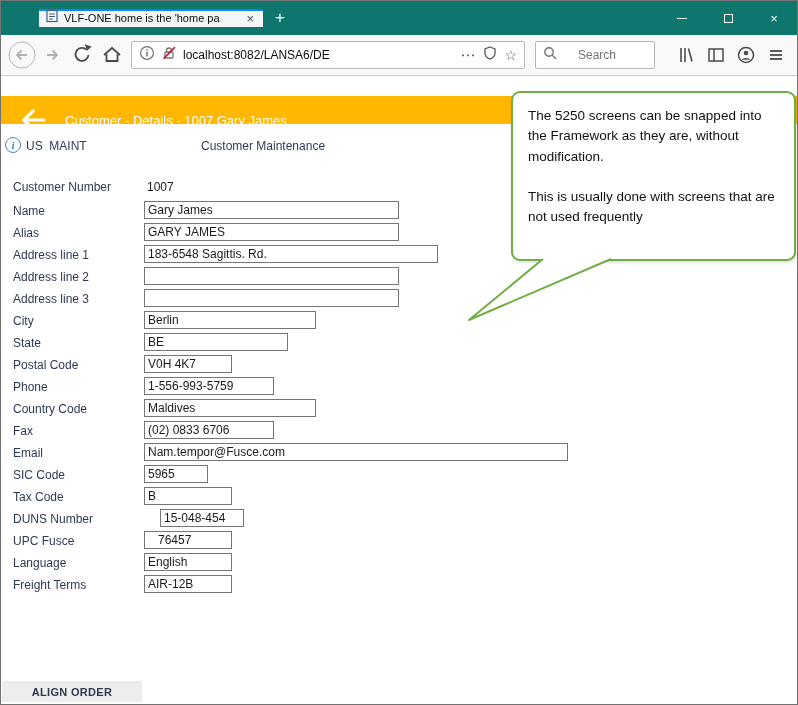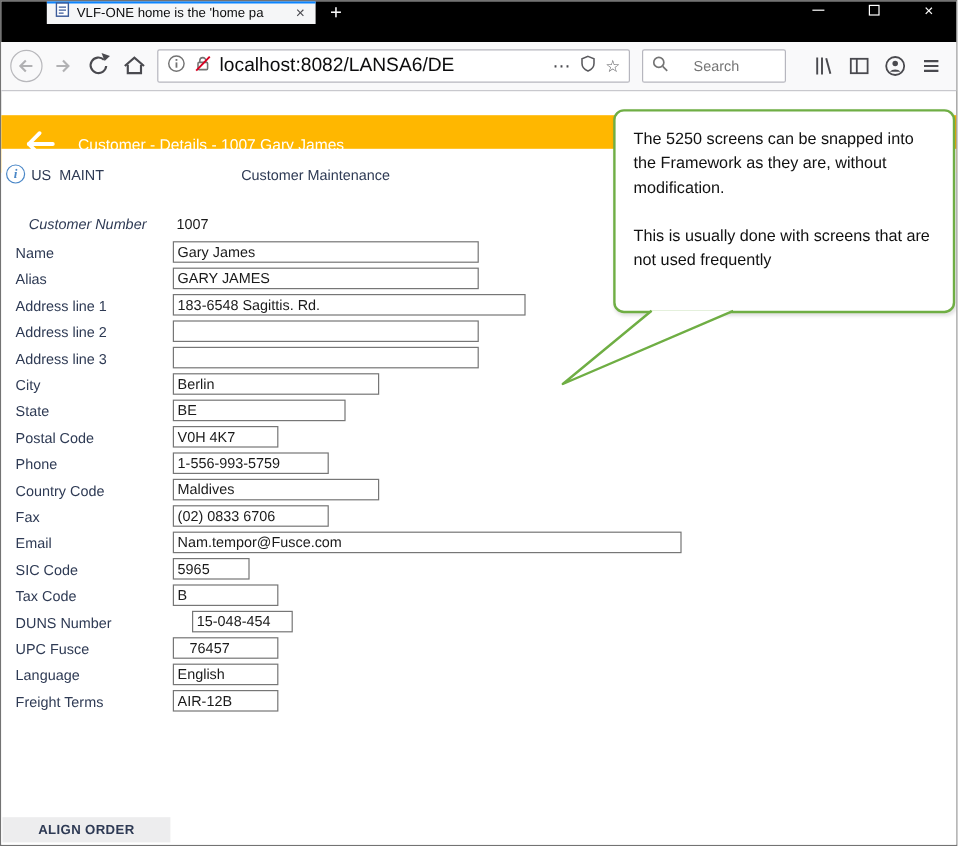--- a/index.html
+++ b/index.html
@@ -1,54 +1,54 @@
 <!DOCTYPE html>
 <html style="--gold: #ffb700; --green: #6fae44;"><head>
 <meta charset="utf-8">
 <style>
   * { margin:0; padding:0; box-sizing:border-box; }
   body { font-family:"Liberation Sans", sans-serif; background:#fff; }
   .window { position:relative; width:798px; height:705px; border:1px solid #737373; background:#fff; overflow:hidden; }
 
   
-  .titlebar { position:absolute; top:0; left:0; right:0; height:34px; background:#000000; display:flex; align-items:flex-start; }
+  .titlebar { position:absolute; top:0; left:0; right:0; height:34px; background:#0f766e; display:flex; align-items:center; }
   .tab { margin-left:38px; margin-top:0; width:224px; background:#f5f6f7; display:flex; align-items:center; padding:0 7px; gap:6px; box-shadow: inset 0 2px 0 #0a84ff; }
   .tab-title { flex:1; font-size:11px; color:#0c0c0d; white-space:nowrap; overflow:hidden; }
   .tab-close { font-size:13px; color:#4a4a4f; padding:0 2px; cursor:default; }
   .newtab { width:34px; display:flex; align-items:center; justify-content:center; color:#f9f9fa; font-size:17px; }
   .win-controls { margin-left:auto; display:flex; }
   .wc { width:46px; display:flex; align-items:center; justify-content:center; color:#fff; font-size:13px; }
   .wc-min-glyph { display:block; width:10px; height:1px; background:#fff; }
   .wc-max-glyph { display:block; width:9px; height:9px; border:1px solid #fff; }
 
   
   .navbar { position:absolute; top:34px; left:0; right:0; height:41px; background:#f9f9fa; border-bottom:1px solid #c8c8cd; display:flex; align-items:center; padding:0 6px; }
   .nav-btn { width:30px; height:30px; display:flex; align-items:center; justify-content:center; flex:none; }
   .urlbar { flex:1.3; height:28px; background:#fff; border:1px solid #b6b6be; border-radius:2px; display:flex; align-items:center; gap:6px; padding:0 7px; margin:0 4px; min-width:0; }
-  .url-text { flex:1; font-size:16px; color:#0c0c0d; white-space:nowrap; overflow:hidden; }
+  .url-text { flex:1; font-size:12px; color:#0c0c0d; white-space:nowrap; overflow:hidden; }
   .url-dots { font-size:15px; color:#4a4a4f; letter-spacing:1px; }
   .star { font-size:14px; color:#5a5a5e; }
   .searchbar { width:120px; height:28px; background:#fff; border:1px solid #b6b6be; border-radius:2px; display:flex; align-items:center; gap:21px; padding:0 7px; margin-left:6px; flex:none; }
   .searchbar input { border:none; outline:none; width:80px; font-size:12px; color:#333; font-family:inherit; background:transparent; }
   .searchbar input::placeholder { color:#757575; }
   .nav-right { display:flex; margin-left:16px; flex:none; }
 
   
   .app-header { position:absolute; top:75px; left:0; right:0; height:48px; background:var(--gold,#ffb700); display:flex; align-items:center; color:#fff;margin-top:20px; }
   .hdr-back { margin-left:16px; width:32px; height:28px; display:flex; align-items:center; }
   .hdr-title { margin-left:16px; font-size:13px; color:#fff; }
 
   
   .content { position:absolute; top:123px; left:0; right:0; bottom:0; background:#fff; }
   .screen-head { position:absolute; top:13px; left:0; right:0; height:18px; }
   .info-badge { position:absolute; left:4px; top:0; width:16px; height:16px; border-radius:50%; border:1px solid #4a87c7; color:#4a87c7; font-family:"Liberation Serif", serif; font-style:italic; font-weight:bold; font-size:11px; display:flex; align-items:center; justify-content:center; }
   .mode { position:absolute; left:25px; top:2px; font-size:12px; color:#2e3a54; white-space:pre; }
   .screen-title { position:absolute; left:200px; top:2px; font-size:12px; color:#2e3a54; }
   .custno { position:absolute; top:56px; left:0; height:16px; width:100%; }
-  .custno .lbl { position:absolute; left:23px; font-size:12px; color:#2e3a54;font-style:italic; }
+  .custno .lbl { position:absolute; left:12px; font-size:12px; color:#2e3a54; }
   .custno .val { position:absolute; left:146px; font-size:12px; color:#1a1a1a; }
   .fields { position:absolute; top:77px; left:0; right:0; }
   .field-row { position:relative; height:22px; }
   .field-label { position:absolute; left:12px; top:3px; font-size:12px; color:#2e3a54; }
   .field-input { position:absolute; left:143px; top:0; height:18px; border:1px solid #767676; font-size:12px; padding:0 3px; color:#1a1a1a; font-family:inherit; background:#fff; }
 
   
   .callout { position:absolute; left:510px; top:90px; width:285px; height:170px; background:#fff; border:2px solid var(--green,#6fae44); border-radius:9px; padding:13px 15px; font-size:13.5px; line-height:1.5; color:#111; z-index:5; box-shadow:1px 2px 3px rgba(0,0,0,0.12); }
   .callout p + p { margin-top:20px; }
   .callout-tail { position:absolute; left:458px; top:257px; width:170px; height:70px; z-index:6; pointer-events:none; }

